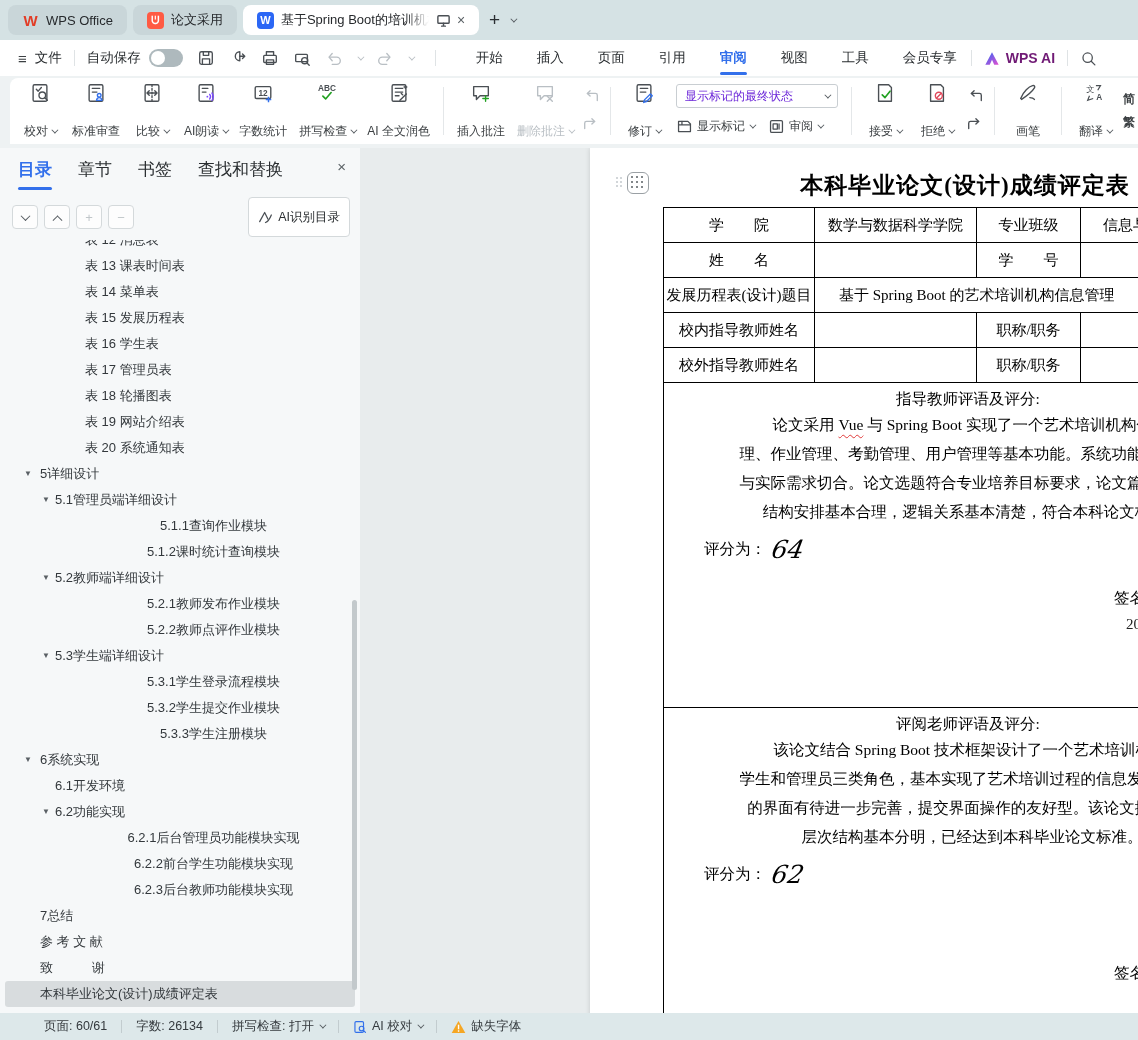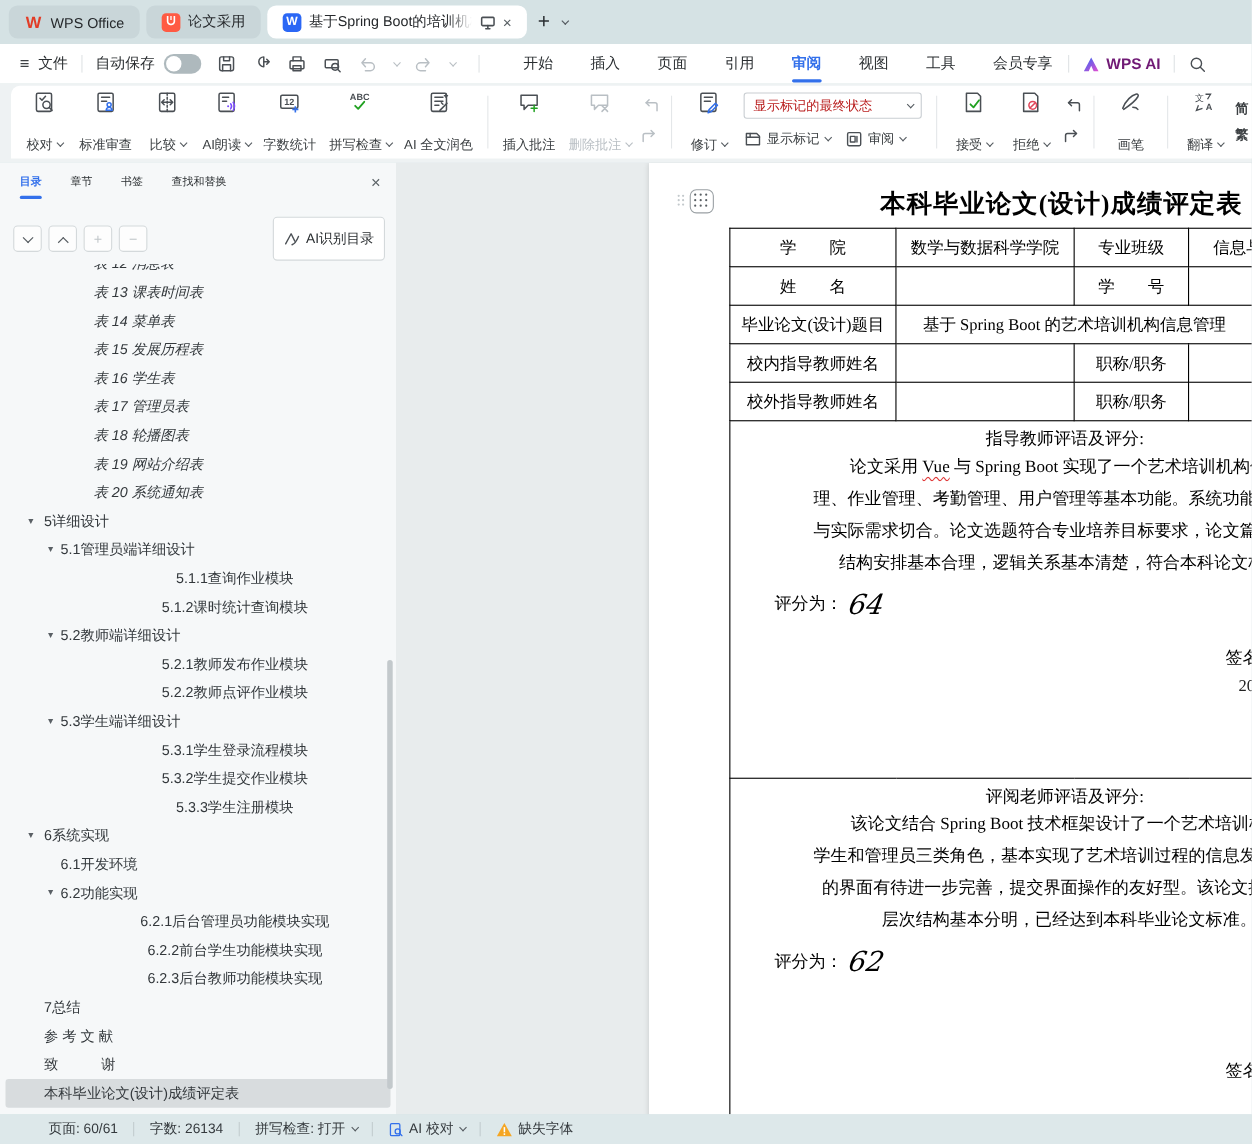--- a/index.html
+++ b/index.html
@@ -39,47 +39,47 @@
   
   .ribbon-wrap { position:absolute; left:0; top:76px; width:1138px; height:72px; background:#eef2f3; }
   .ribbon { position:absolute; left:10px; top:2px; width:1200px; height:66px; background:#fff; border-radius:8px 8px 0 0; display:flex; align-items:center; }
   .rgroup { display:flex; align-items:center; height:60px; padding:0 4px; }
   .rsep { width:1px; height:48px; background:#e4e7e9; margin:0 3px; }
   .rbtn { display:flex; flex-direction:column; align-items:center; justify-content:center; gap:19px; min-width:52px; height:58px; padding:0 6px; border-radius:4px; font-size:12px; color:#3c4043; white-space:nowrap; }
   .rbtn .lbl { display:flex; align-items:center; gap:3px; }
   .rbtn.disabled, .rbtn.disabled .caret { color:#b9bfc4; border-color:#c6cbd0; }
   .minibtn { width:24px; height:22px; display:flex; align-items:center; justify-content:center; }
   .stackcol { display:flex; flex-direction:column; gap:6px; justify-content:center; }
-  .rselect { border:1px solid #c9ced2; border-radius:3px; height:24px; width:162px; display:flex; align-items:center; justify-content:space-between; padding:0 8px; font-size:12px; color:#b91c1c; background:#fff; }
+  .rselect { border:1px solid #c9ced2; border-radius:3px; height:24px; width:162px; display:flex; align-items:center; justify-content:space-between; padding:0 8px; font-size:12px; color:#6d28d9; background:#fff; }
   .smallrow { display:flex; align-items:center; gap:14px; }
   .sbtn { display:flex; align-items:center; gap:4px; font-size:12px; height:24px; color:#3c4043; white-space:nowrap; }
   .convchar { font-size:12px; font-weight:bold; color:#3c4043; }
   .convbtn { display:flex; align-items:center; gap:3px; font-size:12px; white-space:nowrap; }
 
   
   .main { position:absolute; left:0; top:148px; width:1138px; height:865px; }
   .sidebar { position:absolute; left:0; top:0; width:360px; height:865px; background:#f6f8f9; }
-  .sb-tabs { position:absolute; left:18px; top:10px; display:flex; gap:26px; font-size:10px; color:#2a2e31; }
+  .sb-tabs { position:absolute; left:18px; top:10px; display:flex; gap:26px; font-size:17px; color:#2a2e31; }
   .sbtab { position:relative; padding-bottom:9px; }
   .sbtab.active { color:#3370eb; font-weight:bold; }
   .sbtab.active::after { content:""; position:absolute; left:0; right:0; bottom:0; height:3px; background:#3370eb; border-radius:2px; }
   .sb-close { position:absolute; right:14px; top:10px; font-size:15px; color:#5b6266; }
   .sb-toolbar { position:absolute; left:12px; right:10px; top:56px; height:26px; display:flex; align-items:center; gap:6px; }
   .navbtn { width:26px; height:24px; border:1px solid #d4d9db; border-radius:4px; background:#fdfdfd; display:flex; align-items:center; justify-content:center; color:#3c4043; font-size:13px; }
   .navbtn.disabled { color:#c0c6c9; }
   .ai-toc { margin-left:auto; height:40px; border:1px solid #d4d9db; border-radius:4px; background:#fff; display:flex; align-items:center; gap:5px; padding:0 9px; font-size:12.5px; color:#2a2e31; }
   .toc-list { position:absolute; left:0; right:0; top:92px; bottom:0; overflow:hidden; }
   .toc-item { position:relative; height:26px; line-height:26px; font-size:13px; color:#33383c; white-space:nowrap; margin:0 5px; border-radius:3px; }
   .toc-item:first-child { margin-top:-13px; }
   .toc-item.selected { background:#d8dcde; }
   .toc-item .toc-arrow { position:absolute; top:0; font-size:8px; color:#5a6065; }
   .toc-item.lvl1 { padding-left:35px; } .toc-item.lvl1 .toc-arrow { left:19px; }
   .toc-item.lvl2 { padding-left:50px; } .toc-item.lvl2 .toc-arrow { left:37px; }
   .toc-item.lvl3 { padding-left:67px;text-align:center; }
-  .toc-item.lvl4 { padding-left:80px;font-style:italic; }
+  .toc-item.lvl4 { padding-left:80px; }
   .sb-scroll { position:absolute; right:3px; top:452px; width:5px; height:390px; border-radius:3px; background:#c3c9cc; }
 
   .workspace { position:absolute; left:360px; top:0; width:778px; height:865px; background:#e8eced; overflow:hidden; }
   .page { position:absolute; left:230px; top:0; width:750px; height:900px; background:#fff; box-shadow:0 0 5px rgba(0,0,0,.15); font-family:"Liberation Serif","DejaVu Serif",serif; color:#000; }
 
   .handle-wrap { position:absolute; left:26px; top:24px; display:flex; align-items:center; gap:3px; }
   .dots6 { display:grid; grid-template-columns:repeat(2,4px); grid-auto-rows:4px; }
   .dots6 i { width:2px; height:2px; border-radius:50%; background:#c3c9cc; }
   .handle-box { width:22px; height:22px; border:1.3px solid #9aa0a4; border-radius:6px; background:#fff; display:grid; place-items:center; }
   .dots9 { display:grid; grid-template-columns:repeat(3,5px); grid-auto-rows:5px; }
@@ -541,21 +541,21 @@
           <td>专业班级</td>
           <td style="text-align:left;padding-left:22px;">信息与</td>
         </tr>
         <tr>
           <td>姓　　名</td>
           <td></td>
           <td>学　　号</td>
           <td></td>
         </tr>
         <tr>
-          <td>毕业论文(设计)题目</td>
+          <td>发展历程表(设计)题目</td>
           <td colspan="3" style="text-align:left;padding-left:24px;"><span>基于 </span><span class="latin">Spring Boot</span><span> 的艺术培训机构信息管理</span></td>
         </tr>
         <tr>
           <td>校内指导教师姓名</td>
           <td></td>
           <td>职称/职务</td>
           <td></td>
         </tr>
         <tr>
           <td>校外指导教师姓名</td>

